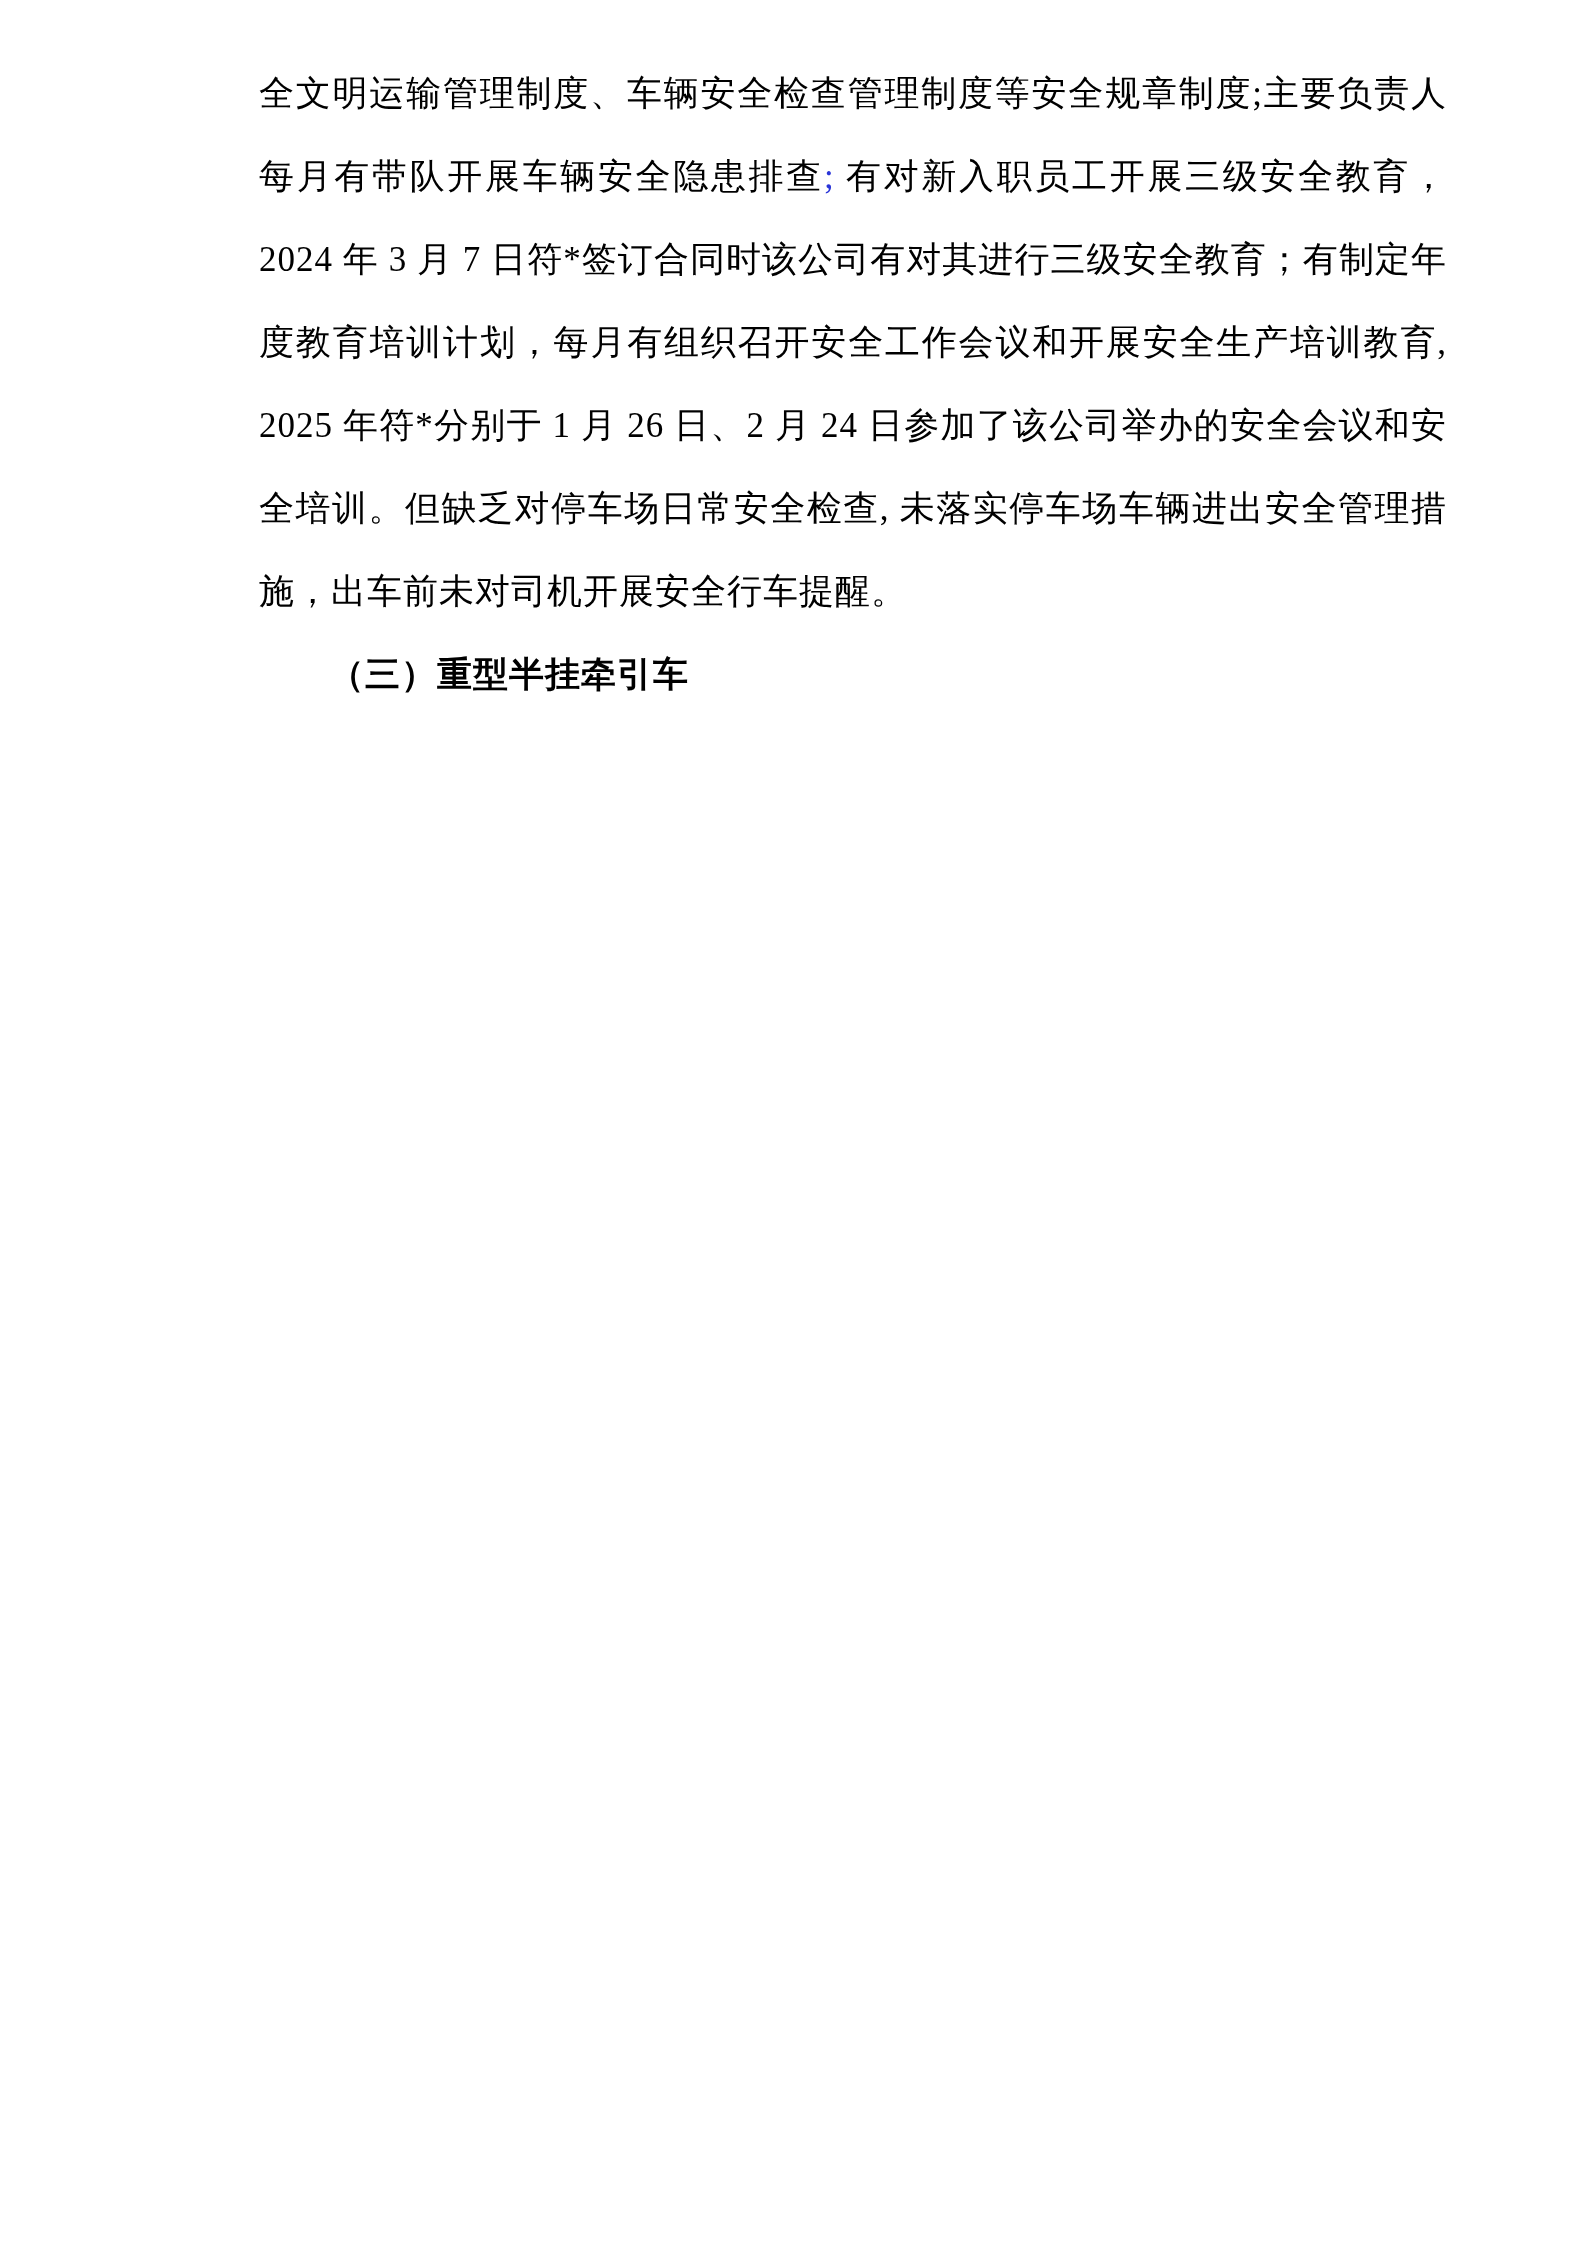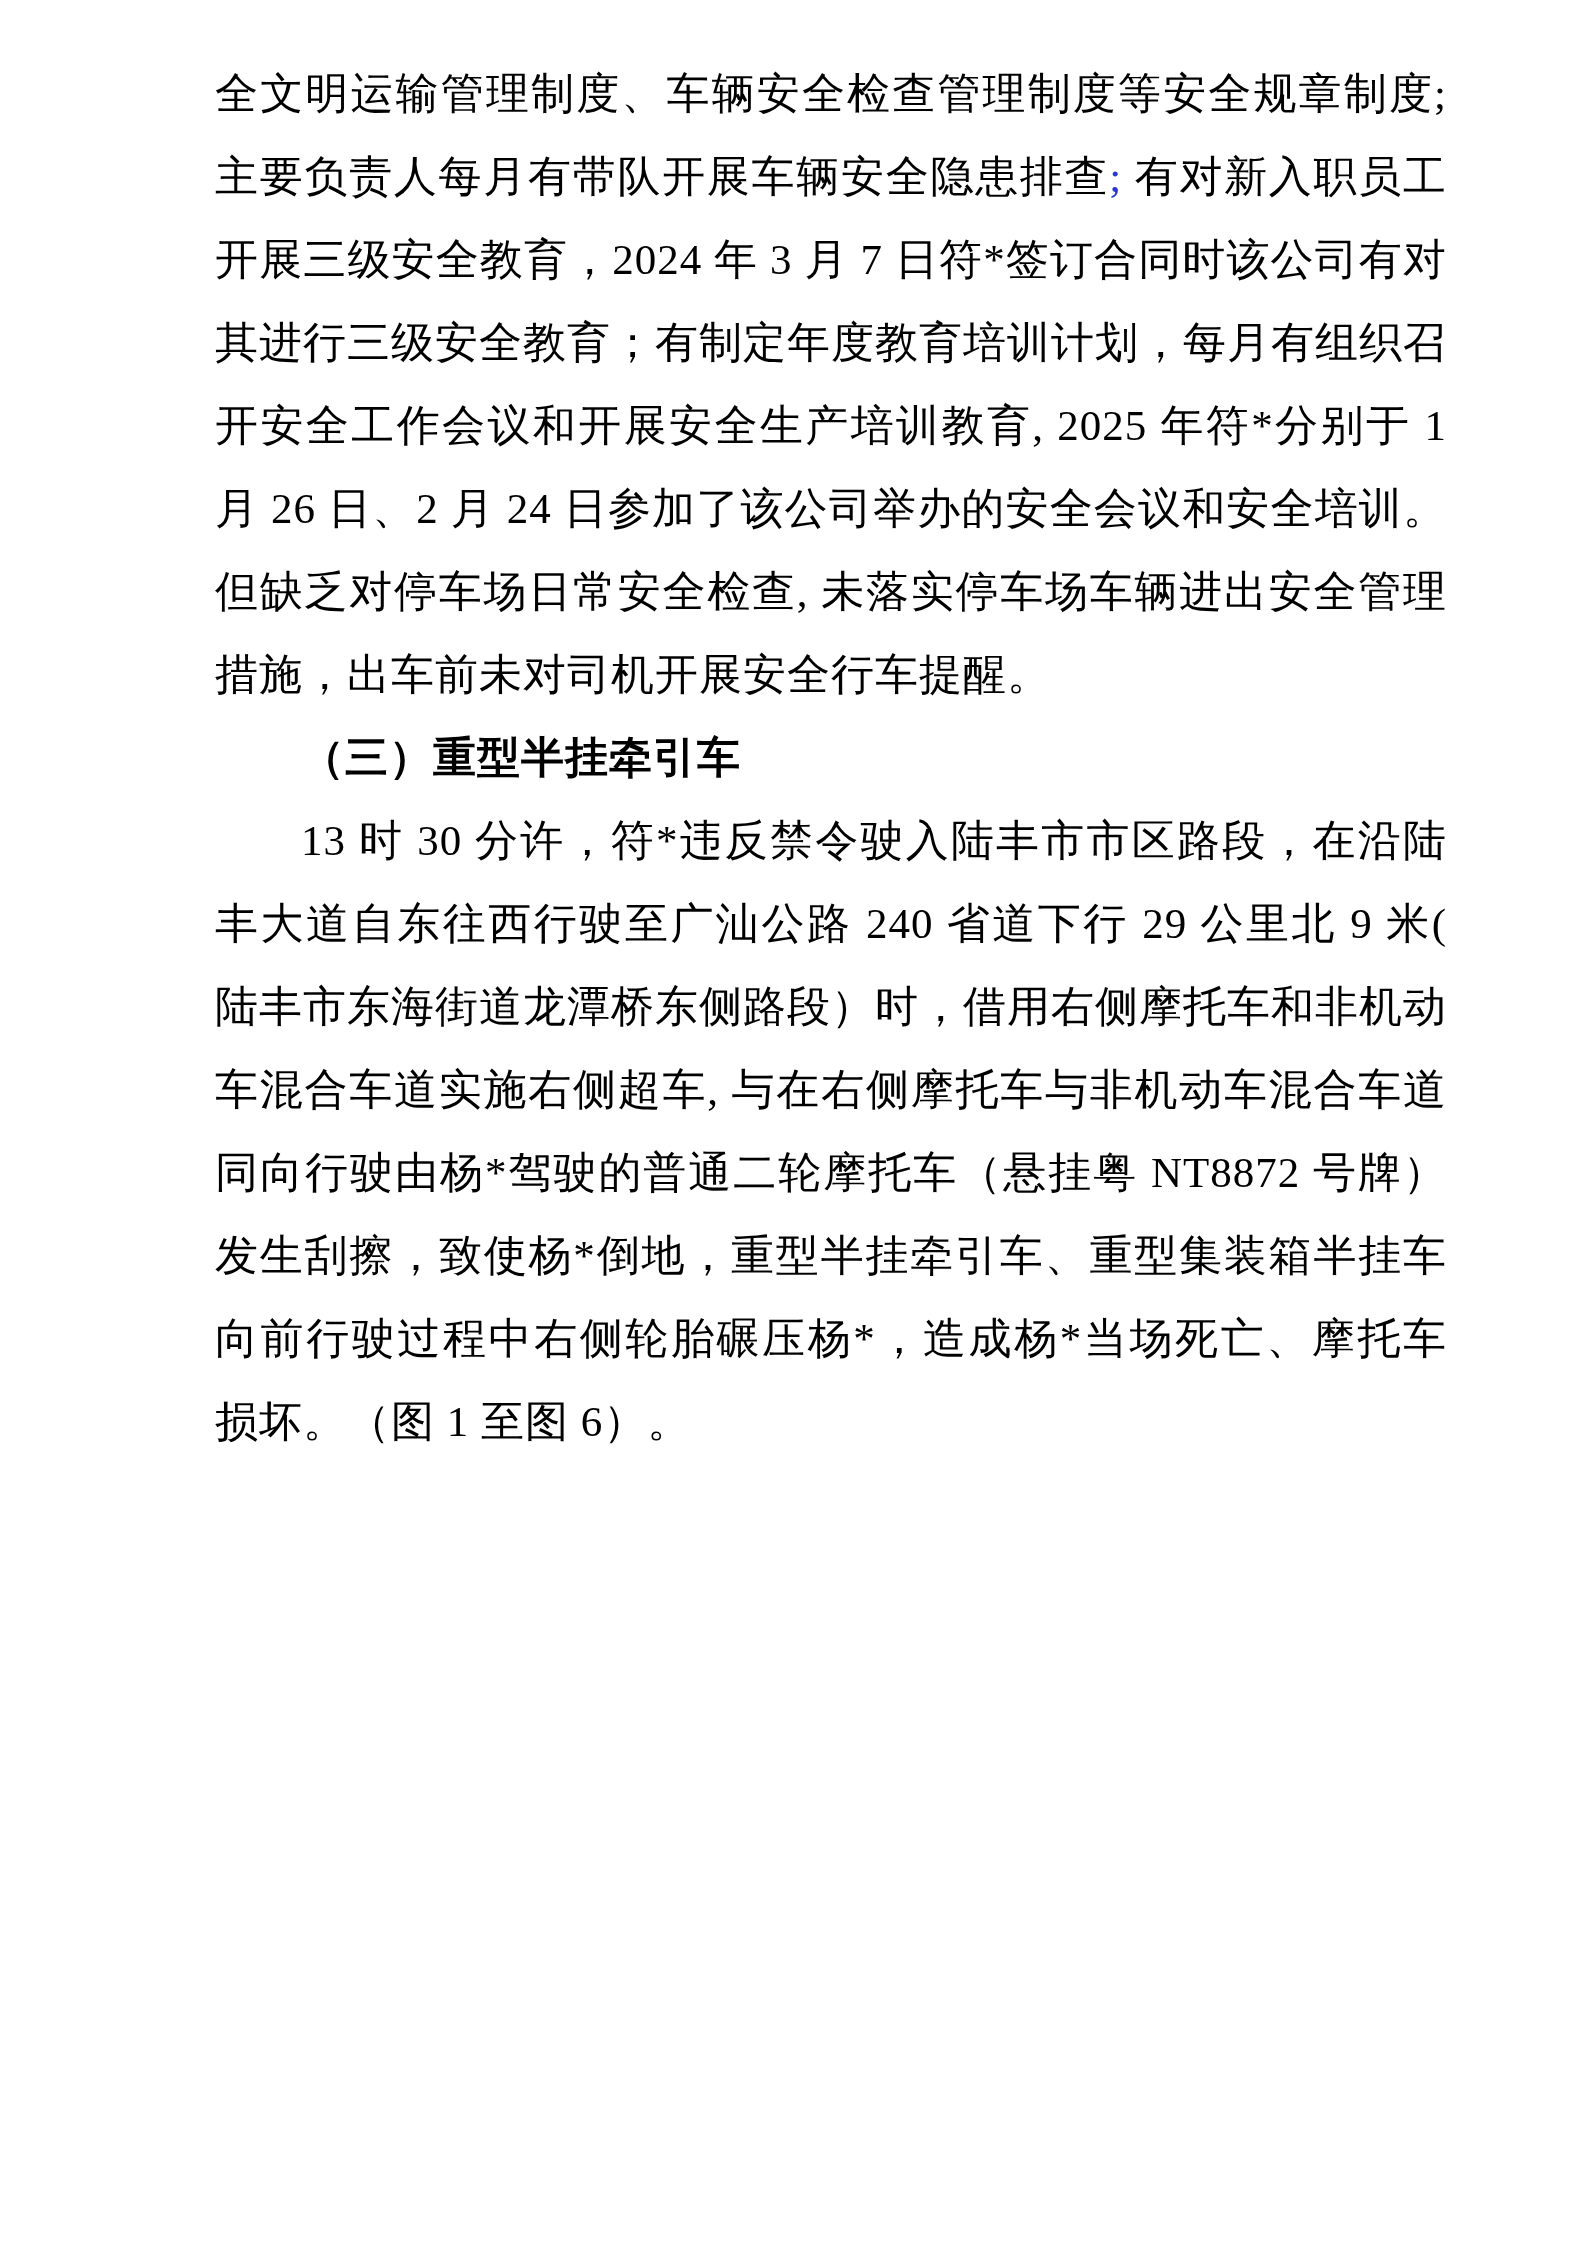--- a/index.html
+++ b/index.html
@@ -12,25 +12,26 @@
     width: 1587px;
     height: 2245px;
     background: #ffffff;
     box-sizing: border-box;
     padding: 52px 140px 0 215px;
     overflow: hidden;
     font-family: "Liberation Serif", "DejaVu Serif", serif;
     color: #000000;
   }
   .doc-text {
-    font-size: 43px;
+    font-size: 35px;
     line-height: 83px;
     text-align: justify;
     text-justify: inter-ideograph;
     letter-spacing: 1px;
+    margin-left: 44px;
   }
   .doc-text p {
     margin: 0;
     padding: 0;
   }
   p.body-indent {
     text-indent: 2em;
   }
   p.body-noindent {
     text-indent: 0;
@@ -49,16 +50,15 @@
 <div class="page">
   <div class="doc-text">
 
     <p class="body-noindent">
       <span>全文明运输管理制度、车辆安全检查管理制度等安全规章制度;主要负责人每月有带队开展车辆安全隐患排查</span><span class="blue-mark">;</span><span> 有对新入职员工开展三级安全教育，2024 年 3 月 7 日符*签订合同时该公司有对其进行三级安全教育；有制定年度教育培训计划，每月有组织召开安全工作会议和开展安全生产培训教育, 2025 年符*分别于 1 月 26 日、2 月 24 日参加了该公司举办的安全会议和安全培训。但缺乏对停车场日常安全检查, 未落实停车场车辆进出安全管理措施，出车前未对司机开展安全行车提醒。</span>
     </p>
 
     <p class="section-heading">（三）重型半挂牵引车</p>
 
 
-    <p class="body-indent">13 时 30 分许，符*违反禁令驶入陆丰市市区路段，在沿陆丰大道自东往西行驶至广汕公路 240 省道下行 29 公里北 9 米( 陆丰市东海街道龙潭桥东侧路段）时，借用右侧摩托车和非机动车混合车道实施右侧超车, 与在右侧摩托车与非机动车混合车道同向行驶由杨*驾驶的普通二轮摩托车（悬挂粤 NT8872 号牌）发生刮擦，致使杨*倒地，重型半挂牵引车、重型集装箱半挂车向前行驶过程中右侧轮胎碾压杨*，造成杨*当场死亡、摩托车损坏。（图 1 至图 6）。</p>
 
   </div>
 </div>
 
 </body></html>

